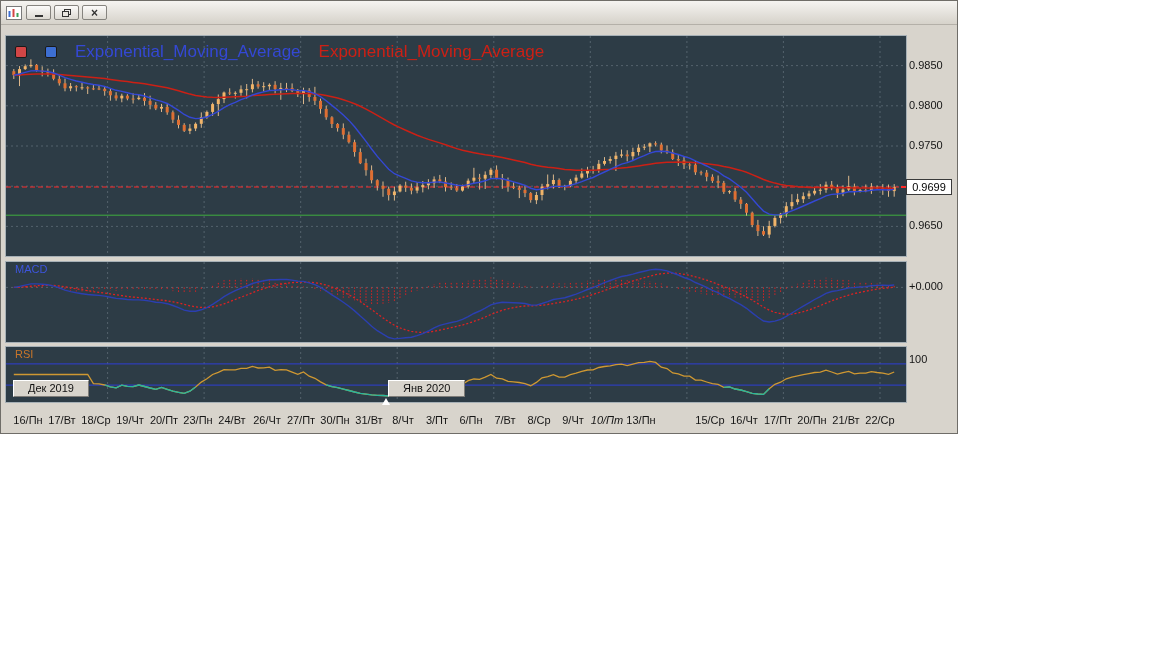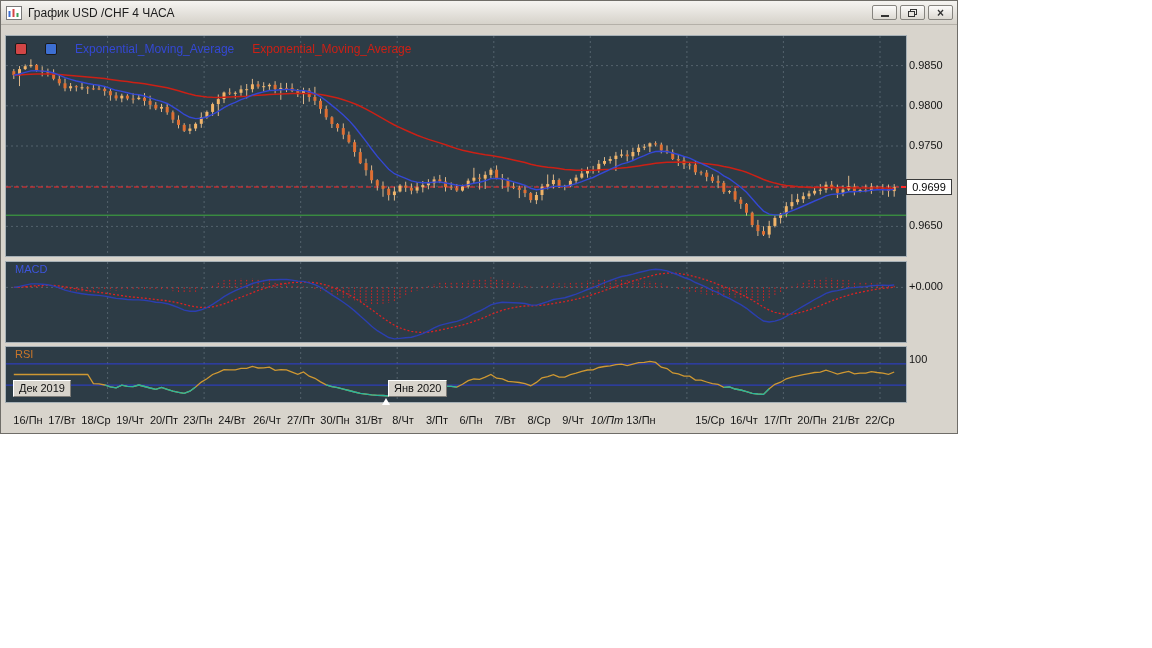--- a/index.html
+++ b/index.html
@@ -10,52 +10,51 @@
   .title{font-size:12px;color:#1c1c1c;margin-left:5px;flex:1;white-space:nowrap;overflow:hidden;}
   .winbtns{display:flex;align-items:center;}
   .wbtn{width:25px;height:15px;margin-left:3px;padding:0;display:inline-flex;align-items:center;justify-content:center;background:linear-gradient(#fcfbfa,#dcd9d2);border:1px solid #86847f;border-radius:2px;cursor:default;}
   .g-min{width:8px;height:2px;background:#333;margin-top:7px;}
   .g-res{position:relative;width:9px;height:8px;display:inline-block;}
   .g-res::before{content:"";position:absolute;right:0;top:0;width:5px;height:4px;border:1px solid #333;}
   .g-res::after{content:"";position:absolute;left:0;bottom:0;width:5px;height:4px;border:1px solid #333;background:#e9e6e0;}
   .g-close{font-size:12px;font-weight:bold;color:#333;line-height:1;}
   .content{position:absolute;left:0;top:24px;width:956px;height:408px;overflow:hidden;}
   #chart-svg{position:absolute;left:0;top:0;}
-  .legend{position:absolute;left:14px;top:17px;display:flex;align-items:center;gap:18px;font-size:12px;z-index:3;}
+  .legend{position:absolute;left:14px;top:17px;display:flex;align-items:center;gap:18px;font-size:17px;z-index:3;}
   .sq{width:10px;height:10px;border:1px solid #1a1a1a;display:inline-block;border-radius:2px;}
   .sq.red{background:#d24646;}
   .sq.blue{background:#3d6fd2;}
   .ema-fast-label{color:#3448d4;}
   .ema-slow-label{color:#cc2015;}
   .ind-label{position:absolute;left:14px;font-size:11px;z-index:3;}
   .ind-label.macd{top:238px;color:#3d55dd;}
   .ind-label.rsi{top:323px;color:#c8762a;}
   .tick{position:absolute;left:908px;font-size:11px;color:#141414;z-index:3;white-space:nowrap;}
   .axis-label{position:absolute;left:908px;font-size:11px;color:#141414;z-index:3;white-space:nowrap;}
   .price-tag{position:absolute;left:905px;width:44px;height:14px;background:#ffffff;border:1px solid #3a3a3a;font-size:11px;line-height:14px;text-align:center;color:#000;z-index:4;}
   .xlab{position:absolute;top:389px;width:38px;text-align:center;font-size:11px;color:#161616;z-index:3;white-space:nowrap;}
-  .mbox{position:absolute;top:355px;height:15px;line-height:15px;padding:0 5px;font-size:11px;color:#111;background:#d8d4cc;border:1px solid;border-color:#ffffff #7e7c78 #7e7c78 #ffffff;z-index:5;white-space:nowrap;}
+  .mbox{position:absolute;top:355px;height:15px;line-height:15px;padding:0 14px;font-size:11px;color:#111;background:#d8d4cc;border:1px solid;border-color:#ffffff #7e7c78 #7e7c78 #ffffff;z-index:5;white-space:nowrap;}
   .triangle{position:absolute;top:373px;width:0;height:0;border-left:4px solid transparent;border-right:4px solid transparent;border-bottom:7px solid #ffffff;z-index:5;}
 </style>
 </head>
 <body>
 
 <div class="page">
   <div class="window">
 
     <div class="titlebar">
       <span class="app-icon">
         <svg width="16" height="14" viewBox="0 0 16 14">
           <rect x="0.5" y="0.5" width="15" height="13" fill="#ffffff" stroke="#7a7a7a"></rect>
           <line x1="3.5" y1="11" x2="3.5" y2="5" stroke="#3d6fd2" stroke-width="2"></line>
           <line x1="7.5" y1="11" x2="7.5" y2="3" stroke="#d24646" stroke-width="2"></line>
           <line x1="11.5" y1="11" x2="11.5" y2="7" stroke="#3aa05a" stroke-width="2"></line>
         </svg>
       </span>
-      <span class="title">График USD /CHF 4 ЧАСА</span>
       <span class="winbtns">
         <button class="wbtn">
             <span class="g-min"></span>
           </button>
         <button class="wbtn">
             <span class="g-res"></span>
           </button>
         <button class="wbtn">
             <span class="g-close">×</span>
           </button>

